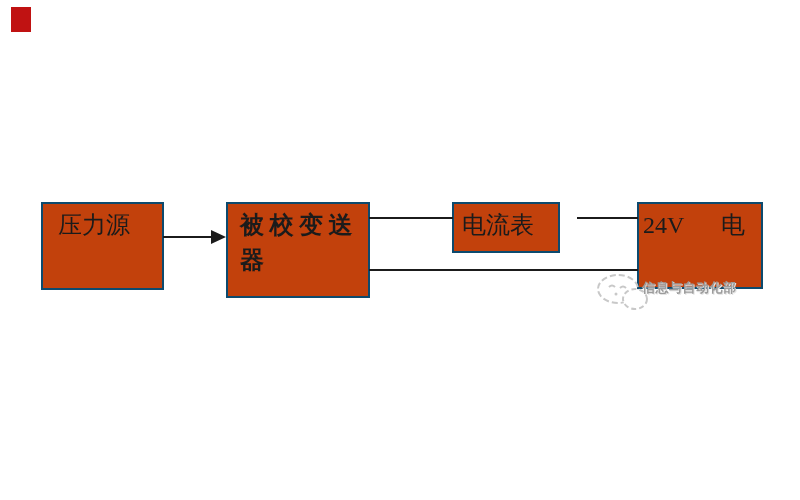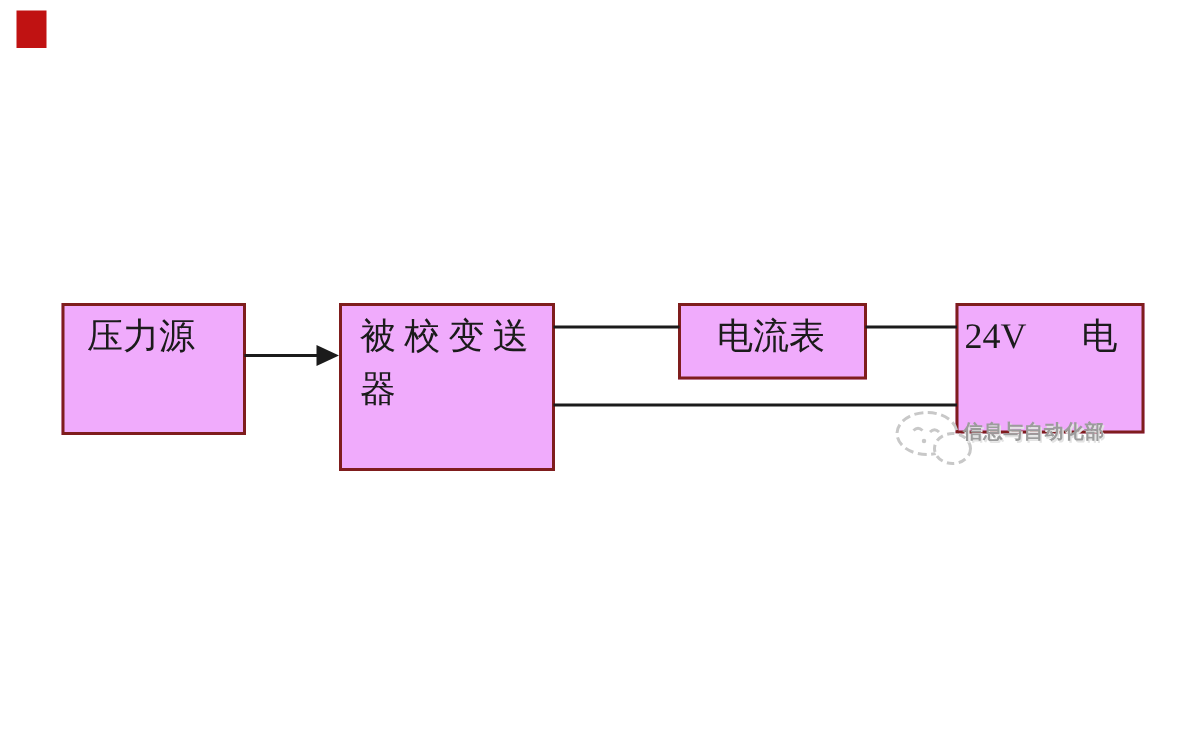--- a/index.html
+++ b/index.html
@@ -11,32 +11,32 @@
     font-family:"Liberation Serif","DejaVu Serif",serif;
     color:#1b1b1b;
   }
   .red-marker{
     position:absolute;left:11px;top:7px;
     width:20px;height:25px;
     background:#c01212;
   }
   .node{
     position:absolute;
-    border:2px solid #7f1d1d;
-    background:#f0abfc;
+    border:2px solid #0c4a6e;
+    background:#c2410c;
     box-sizing:border-box;
     font-size:24px;
     line-height:35px;
     padding-top:4px;
   }
   .node .row{white-space:nowrap;}
   #box-pressure{left:41px;top:202px;width:123px;height:88px;padding-left:15px;}
-  #box-transmitter{left:226px;top:202px;width:144px;height:112px;padding-left:12px;padding-right:10px;}
+  #box-transmitter{left:226px;top:202px;width:144px;height:96px;padding-left:12px;padding-right:10px;font-weight:bold;}
   #box-transmitter .row1{letter-spacing:5.5px;}
-  #box-ammeter{left:452px;top:202px;width:126px;height:51px;padding-left:24px;}
+  #box-ammeter{left:452px;top:202px;width:108px;height:51px;padding-left:8px;}
   #box-power{left:637px;top:202px;width:126px;height:87px;padding-left:4px;padding-right:16px;}
   #box-power .row1{display:flex;justify-content:space-between;}
   .hline{
     position:absolute;height:2px;background:#1b1b1b;
   }
   #arrow-shaft{left:163px;top:236px;width:50px;}
   #arrow-head{
     position:absolute;left:211px;top:230px;
     width:0;height:0;
     border-left:15px solid #1b1b1b;

